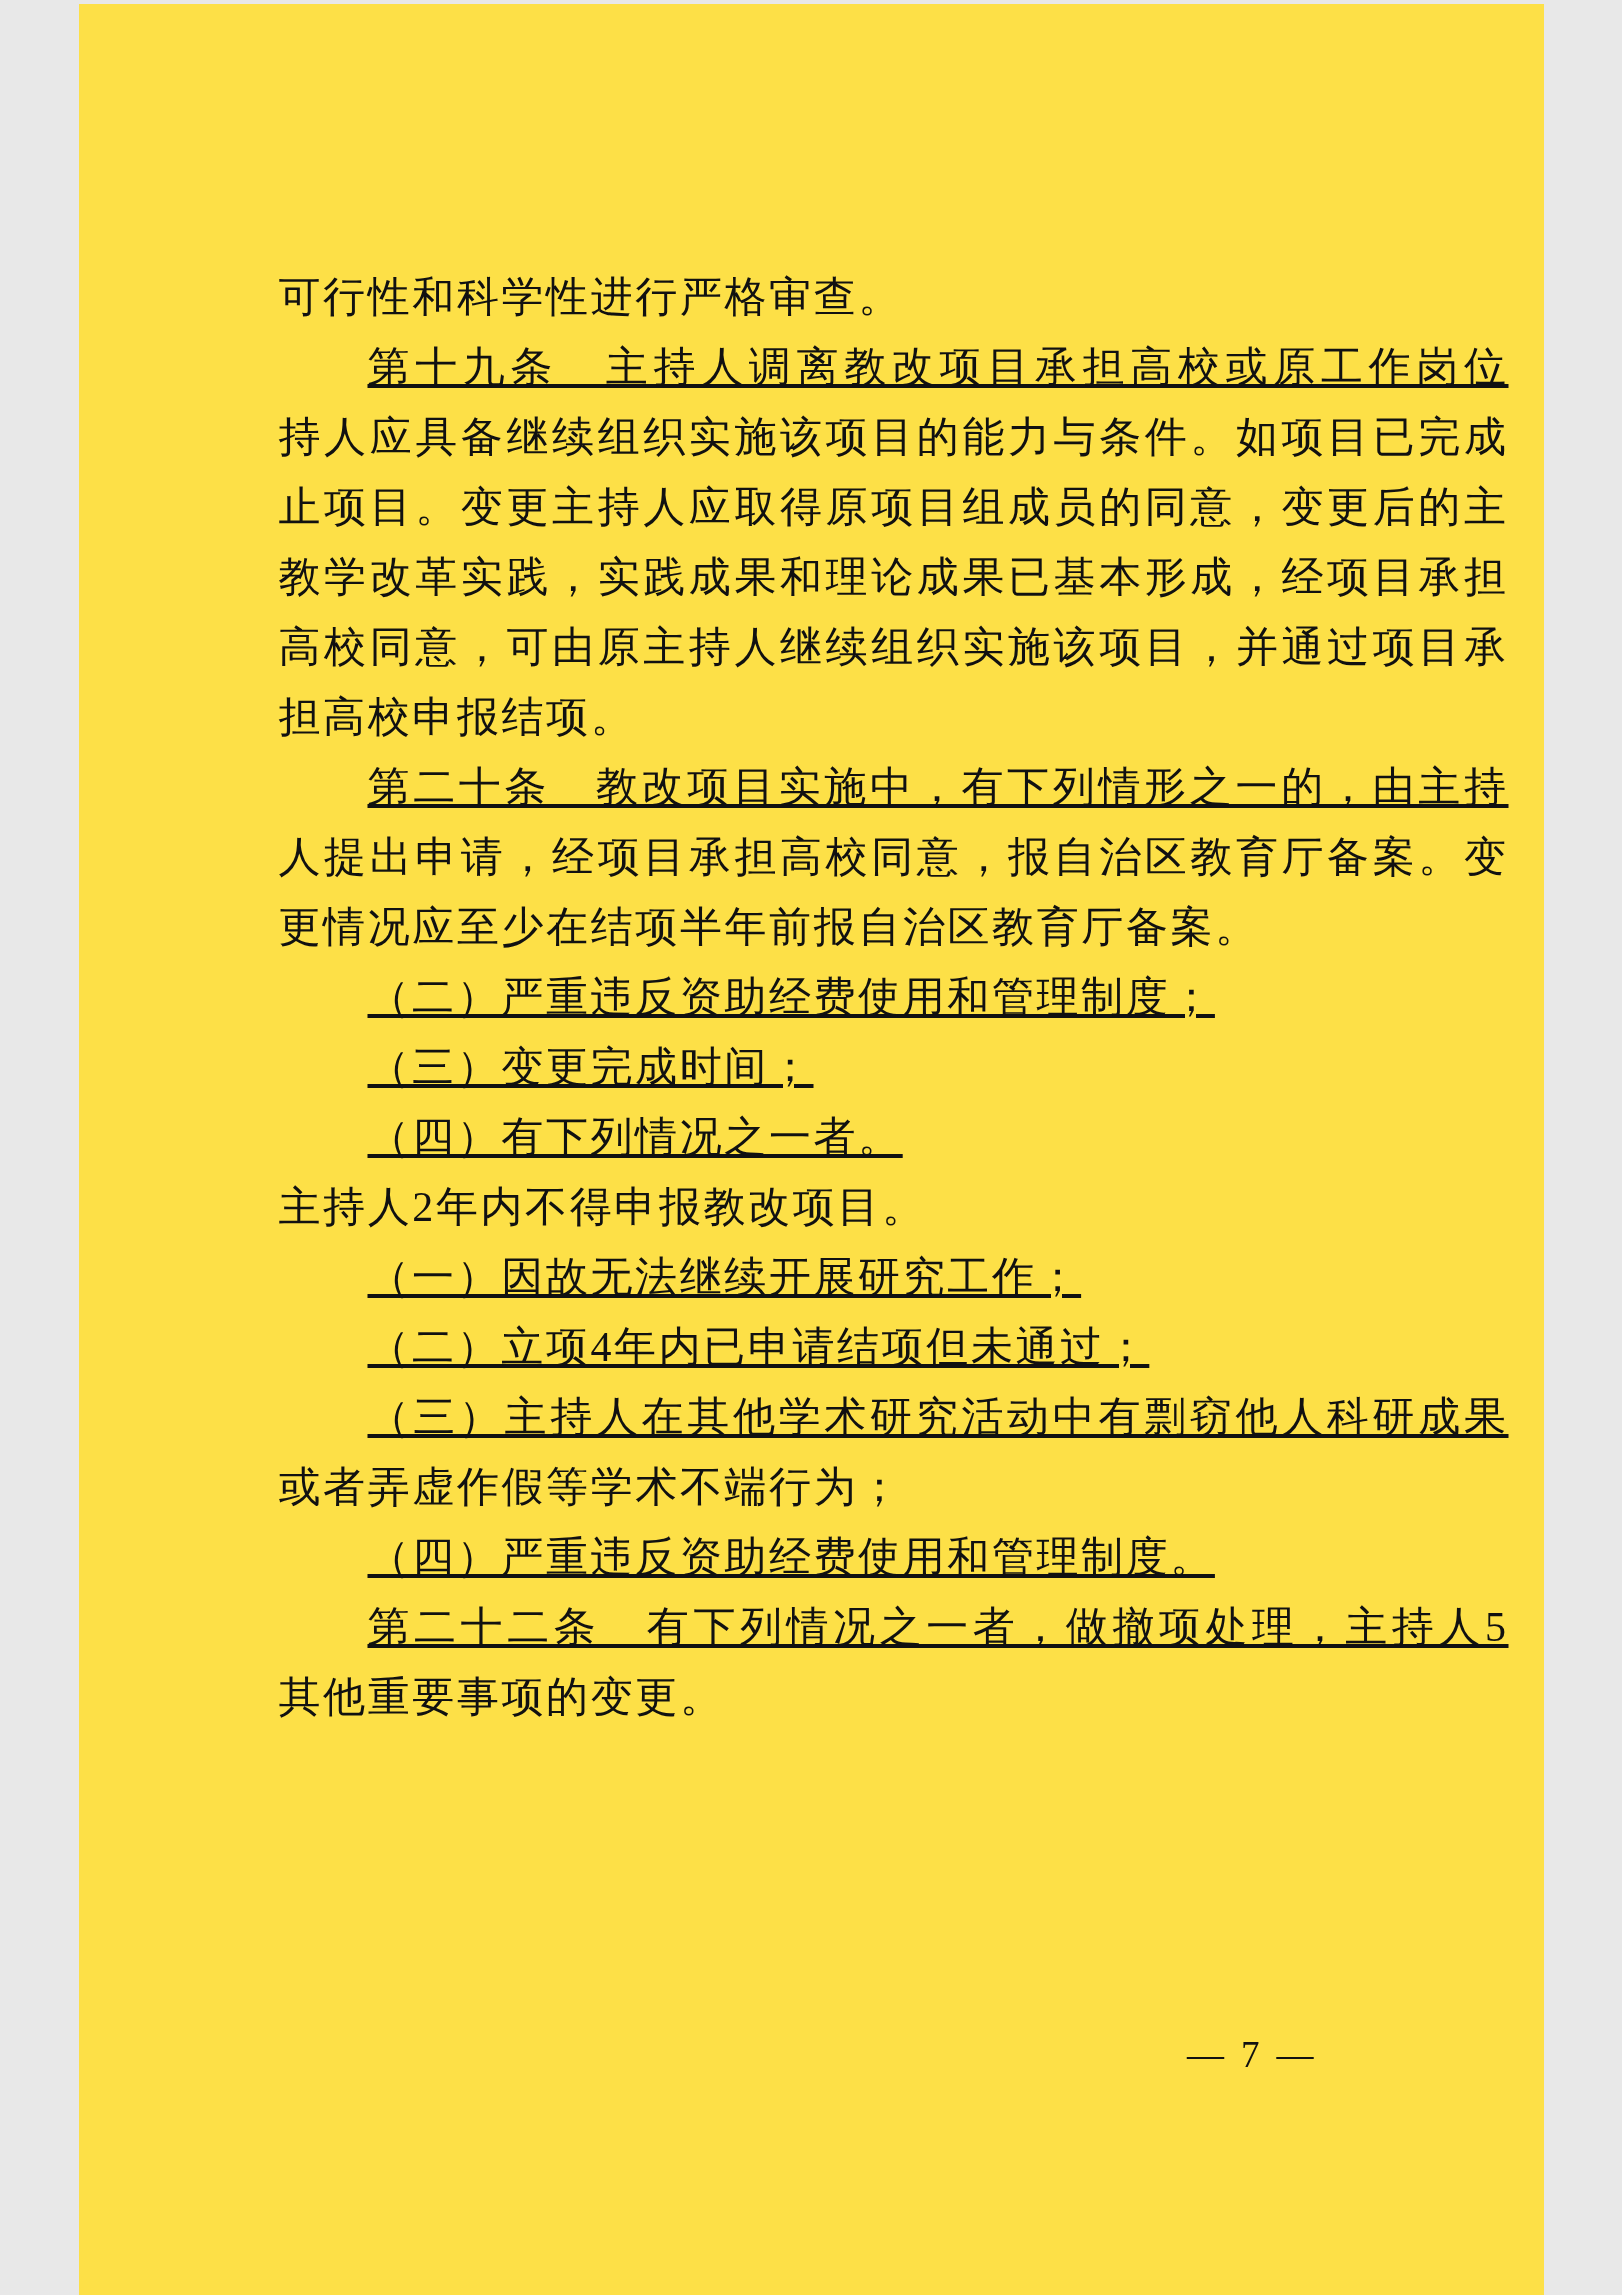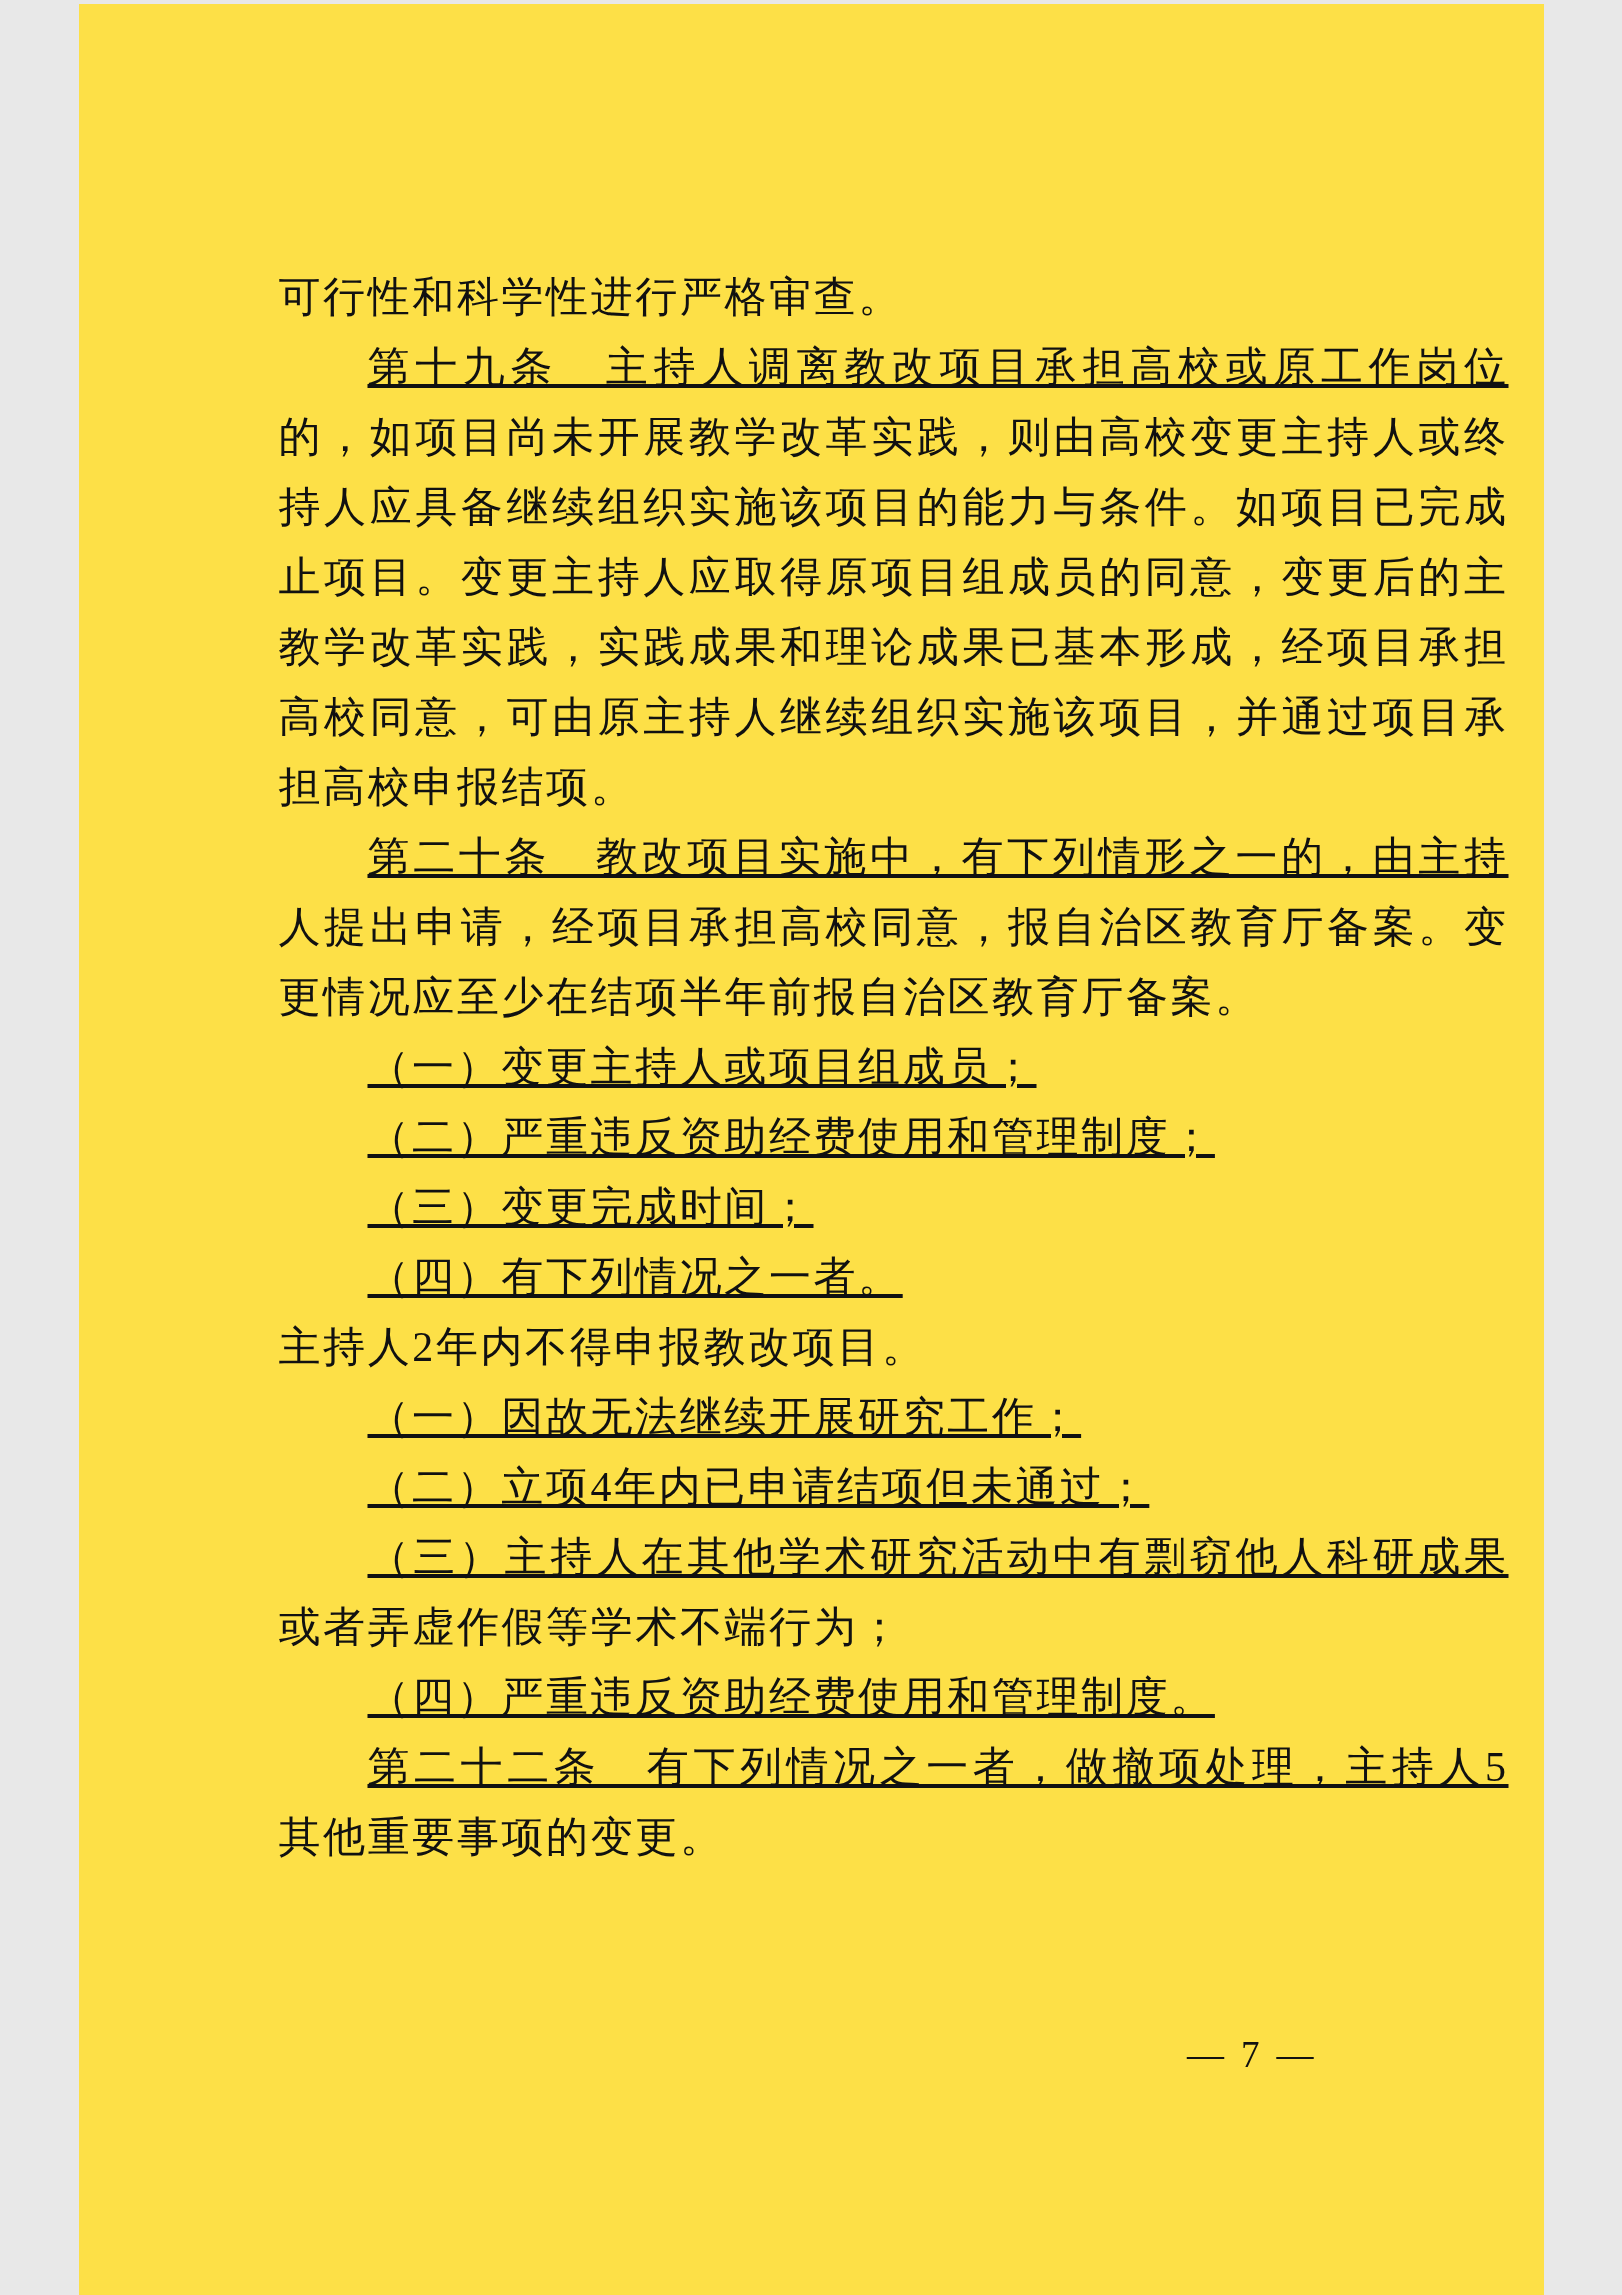--- a/index.html
+++ b/index.html
@@ -51,30 +51,28 @@
     font-family: "Liberation Serif", serif;
   }
 </style>
 </head>
 <body>
 
 <div class="page">
   <div class="content">
     <div class="line">可行性和科学性进行严格审查。</div>
     <div class="line indent fill">第十九条　主持人调离教改项目承担高校或原工作岗位</div>
-    <div class="line fill">的，如项目尚未开展教学改革实践，则由高校变更主持人或终</div>
     <div class="line fill">持人应具备继续组织实施该项目的能力与条件。如项目已完成</div>
     <div class="line fill">止项目。变更主持人应取得原项目组成员的同意，变更后的主</div>
     <div class="line fill">教学改革实践，实践成果和理论成果已基本形成，经项目承担</div>
     <div class="line fill">高校同意，可由原主持人继续组织实施该项目，并通过项目承</div>
     <div class="line">担高校申报结项。</div>
     <div class="line indent fill">第二十条　教改项目实施中，有下列情形之一的，由主持</div>
     <div class="line fill">人提出申请，经项目承担高校同意，报自治区教育厅备案。变</div>
     <div class="line">更情况应至少在结项半年前报自治区教育厅备案。</div>
-    <div class="line indent">（一）变更主持人或项目组成员；</div>
     <div class="line indent">（二）严重违反资助经费使用和管理制度；</div>
     <div class="line indent">（三）变更完成时间；</div>
     <div class="line indent">（四）有下列情况之一者。</div>
     <div class="line">主持人2年内不得申报教改项目。</div>
     <div class="line indent">（一）因故无法继续开展研究工作；</div>
     <div class="line indent">（二）立项4年内已申请结项但未通过；</div>
     <div class="line indent fill">（三）主持人在其他学术研究活动中有剽窃他人科研成果</div>
     <div class="line">或者弄虚作假等学术不端行为；</div>
     <div class="line indent">（四）严重违反资助经费使用和管理制度。</div>
     <div class="line indent fill">第二十二条　有下列情况之一者，做撤项处理，主持人5</div>

